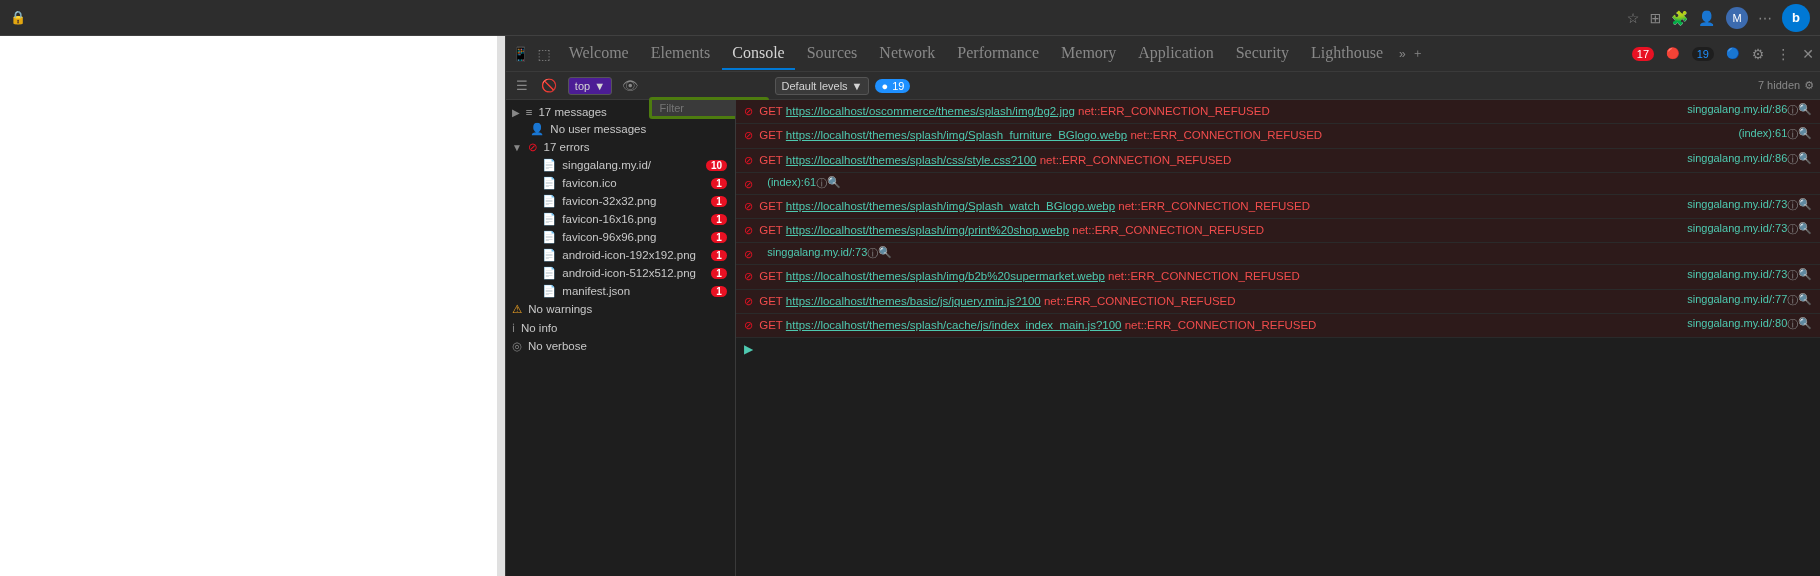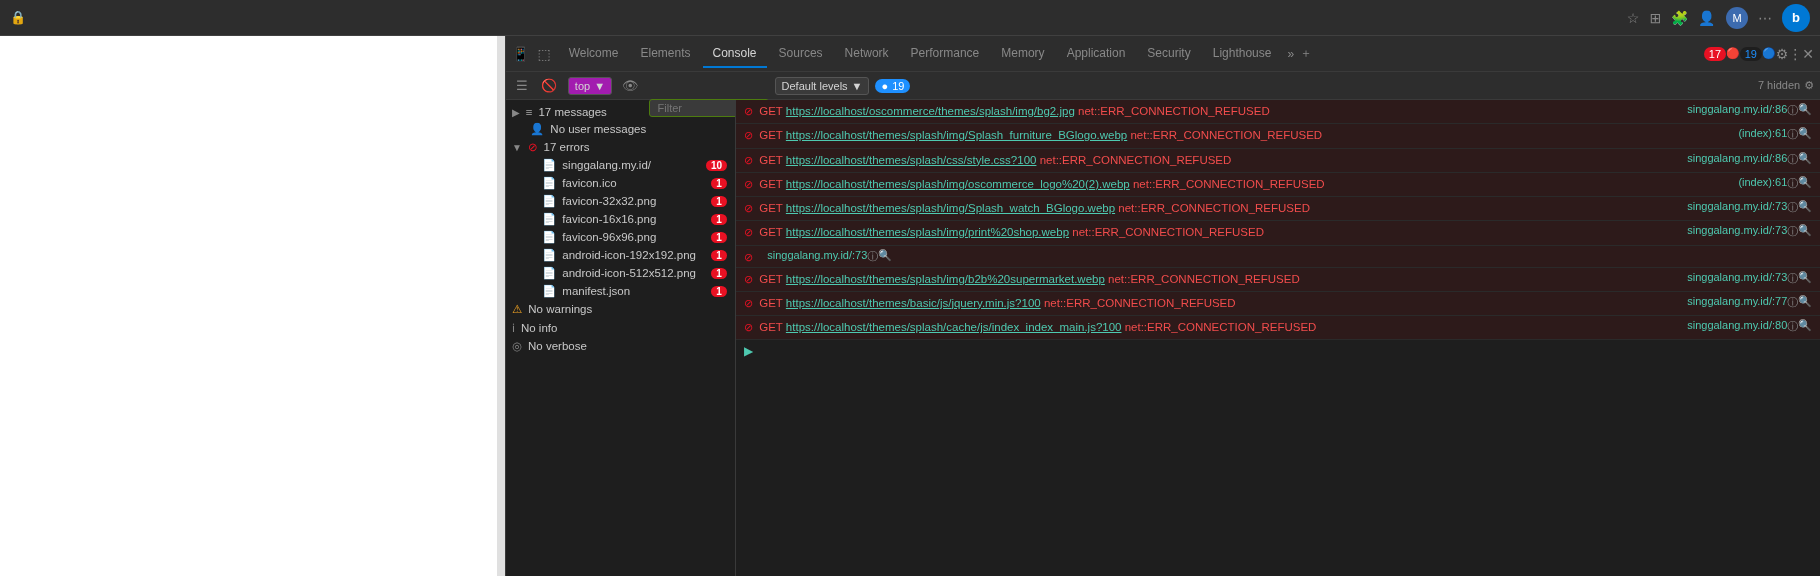--- a/index.html
+++ b/index.html
@@ -103,32 +103,33 @@
       gap: 8px;
       color: #888;
       font-size: 14px;
       margin-right: 6px;
     }
     .devtools-tab {
       padding: 6px 10px;
       color: #888;
       cursor: pointer;
       white-space: nowrap;
-      font-size: 12px;
+      font-size: 16px;
       border-bottom: 2px solid transparent;
+      font-family: Liberation Serif, serif;
     }
     .devtools-tab.active {
       color: #d4d4d4;
       border-bottom: 2px solid #0078d4;
     }
     .devtools-header-right {
       margin-left: auto;
       display: flex;
       align-items: center;
-      gap: 0;
+      gap: 12px;
       color: #888;
     }
     .error-badge {
       background: #e81123;
       color: white;
       border-radius: 10px;
       padding: 1px 5px;
       font-size: 11px;
     }
     .warning-badge {
@@ -149,34 +150,34 @@
       padding: 0 6px;
       gap: 6px;
     }
     .toolbar-icon-btn {
       color: #888;
       font-size: 13px;
       cursor: pointer;
       padding: 2px 4px;
     }
     .filter-dropdown {
-      background: #a21caf;
+      background: #4c1d95;
       border: 1px solid #555;
       color: #d4d4d4;
       padding: 2px 6px;
       border-radius: 3px;
       font-size: 11px;
       display: flex;
       align-items: center;
       gap: 4px;
       cursor: pointer;
     }
     .filter-input {
       background: #3a3a3a;
-      border: 1px solid #4d7c0f;
+      border: 3px solid #4d7c0f;
       color: #d4d4d4;
       padding: 2px 8px;
       border-radius: 3px;
       font-size: 11px;
       width: 120px;
       margin-top: 44px;
     }
     .levels-dropdown {
       background: #3a3a3a;
       border: 1px solid #555;
@@ -498,25 +499,20 @@
       <span class="method">GET </span>
       <a href="#">https://localhost/themes/splash/css/style.css?100</a>
       <span class="err-msg"> net::ERR_CONNECTION_REFUSED</span>
     </span>
     <a href="#" class="source-link">singgalang.my.id/:86</a>
     <span class="action-btn">ⓘ</span>
     <span class="action-btn">🔍</span>
   </div>
             <div class="log-entry">
     <span class="err-icon">⊘</span>
-    <span class="log-text">
-      <span class="method">GET </span>
-      <a href="#">https://localhost/themes/splash/img/oscommerce_logo%20(2).webp</a>
-      <span class="err-msg"> net::ERR_CONNECTION_REFUSED</span>
-    </span>
     <a href="#" class="source-link">(index):61</a>
     <span class="action-btn">ⓘ</span>
     <span class="action-btn">🔍</span>
   </div>
             <div class="log-entry">
     <span class="err-icon">⊘</span>
     <span class="log-text">
       <span class="method">GET </span>
       <a href="#">https://localhost/themes/splash/img/Splash_watch_BGlogo.webp</a>
       <span class="err-msg"> net::ERR_CONNECTION_REFUSED</span>

